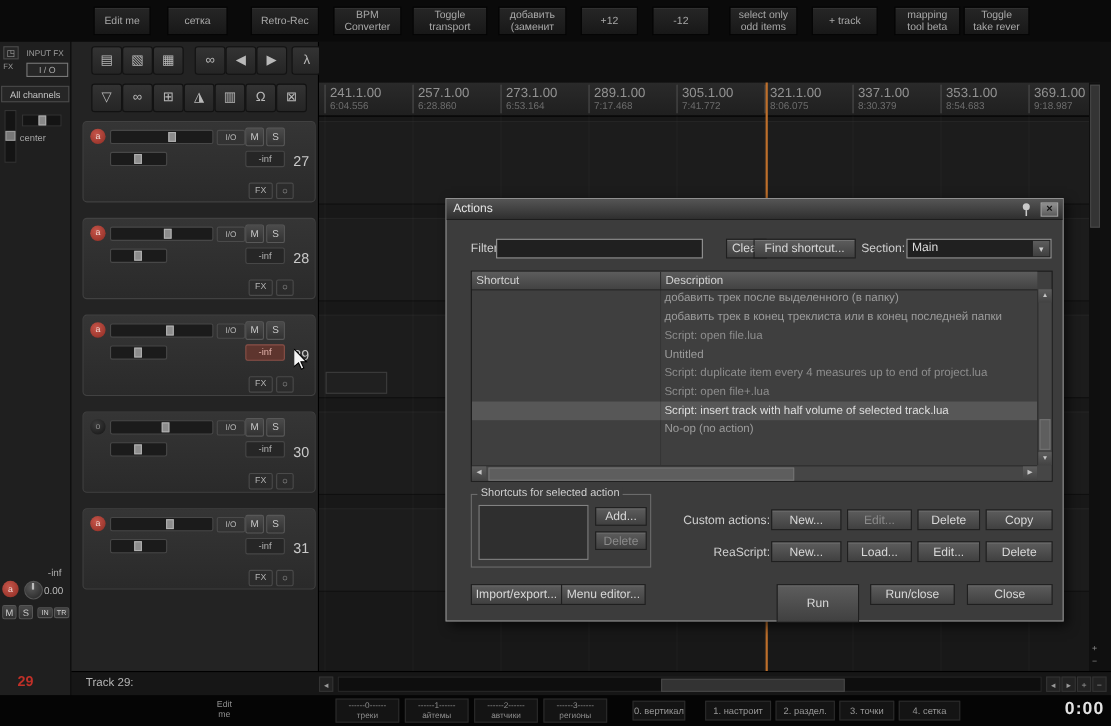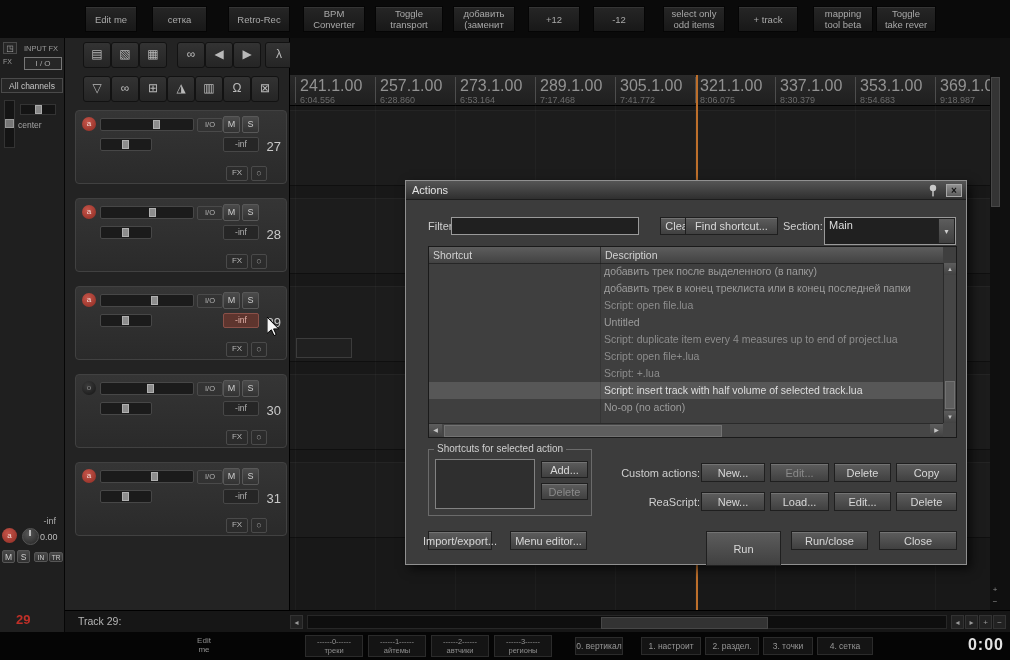--- a/index.html
+++ b/index.html
@@ -54,21 +54,21 @@
         color:#b5b5b5;font-size:8px;text-align:center;line-height:12px;}
   .pwrb{position:absolute;left:175px;top:55px;width:14px;height:13px;color:#9a9a9a;font-size:9px;text-align:center;
         line-height:12px;border:1px solid #4a4a4a;border-radius:2px;}
 
   
   #arrange{position:absolute;left:290px;top:38px;width:710px;height:572px;background:#181818;}
   .arr-top{position:absolute;left:0;top:0;width:710px;height:37px;background:#0f0f0f;border-bottom:1px solid #000;}
   #ruler{position:absolute;left:0;top:37px;width:710px;height:30px;background:linear-gradient(#2a2a2a,#1f1f1f);
         border-bottom:1px solid #000;overflow:hidden;}
   .rmark{position:absolute;top:2px;height:26px;border-left:1px solid #4d4d4d;padding-left:4px;white-space:nowrap;}
-  .rbar{font-size:16px;color:#929292;}
+  .rbar{font-size:12px;color:#929292;}
   .rtime{font-size:9px;color:#6c6c6c;}
   #lanes{position:absolute;left:0;top:67px;width:700px;height:505px;
         background-image:repeating-linear-gradient(to right,rgba(255,255,255,.028) 0 1px,transparent 1px 80px);
         background-position:5px 0;}
   .lane{position:absolute;left:0;width:700px;height:74px;background:rgba(255,255,255,.018);
         border-top:1px solid rgba(255,255,255,.035);border-bottom:1px solid rgba(0,0,0,.45);}
   .item{position:absolute;left:6px;top:233px;width:54px;height:18px;border:1px solid #3c3c3c;background:rgba(255,255,255,.02);}
   #playhead{position:absolute;left:406px;top:37px;width:2px;height:535px;background:#bd6f2b;}
   #vscroll{position:absolute;left:700px;top:37px;width:10px;height:535px;background:#0f0f0f;}
   #vscroll .vth{position:absolute;left:1px;top:2px;width:7px;height:128px;background:#343434;border:1px solid #474747;}
@@ -425,38 +425,37 @@
           </svg>
       </span>
       <span class="xbtn">×</span>
     </div>
 
     <div class="dlab" style="left:22px;top:39px;">Filter:</div>
     <input class="din" style="left: 45px; top: 36px; width: 188px; height: 18px;" value="">
     <div class="db" style="left:254px;top:36px;width:37px;height:18px;">Clear</div>
     <div class="db" style="left:279px;top:36px;width:93px;height:18px;">Find shortcut...</div>
     <div class="dlab" style="left:377px;top:39px;text-align:right;">Section:</div>
-    <div class="dd" style="left:418px;top:36px;width:132px;height:28px;">
+    <div class="dd" style="left:418px;top:36px;width:132px;height:18px;">
       <span class="ddval">Main</span>
       <span class="dd-arrow">▾</span>
     </div>
 
     <div id="dlist">
       <div class="lhead">
         <span class="lh1">Shortcut</span>
         <span class="lh2">Description</span>
       </div>
       <div class="lrows">
         <div class="lrow">добавить трек после выделенного (в папку)</div>
         <div class="lrow">добавить трек в конец треклиста или в конец последней папки</div>
         <div class="lrow dim">Script: open file.lua</div>
         <div class="lrow">Untitled</div>
         <div class="lrow dim">Script: duplicate item every 4 measures up to end of project.lua</div>
         <div class="lrow dim">Script: open file+.lua</div>
-        <div class="lrow dim">Script: +.lua</div>
         <div class="lrow sel">Script: insert track with half volume of selected track.lua</div>
         <div class="lrow">No-op (no action)</div>
       </div>
       <div class="coldiv"></div>
       <div class="lvs">
         <div class="aup">▲</div>
         <div class="th"></div>
         <div class="adn">▼</div>
       </div>
       <div class="lhs">
@@ -479,21 +478,21 @@
     <div class="db dis" style="left:364px;top:282px;width:59px;height:19px;">Edit...</div>
     <div class="db" style="left:428px;top:282px;width:57px;height:19px;">Delete</div>
     <div class="db" style="left:490px;top:282px;width:61px;height:19px;">Copy</div>
 
     <div class="dlab" style="left:180px;top:315px;width:114px;text-align:right;">ReaScript:</div>
     <div class="db" style="left:295px;top:311px;width:64px;height:19px;">New...</div>
     <div class="db" style="left:364px;top:311px;width:59px;height:19px;">Load...</div>
     <div class="db" style="left:428px;top:311px;width:57px;height:19px;">Edit...</div>
     <div class="db" style="left:490px;top:311px;width:61px;height:19px;">Delete</div>
 
-    <div class="db" style="left:22px;top:350px;width:64px;height:19px;">Import/export...</div>
+    <div class="db" style="left:22px;top:350px;width:83px;height:19px;">Import/export...</div>
     <div class="db" style="left:104px;top:350px;width:77px;height:19px;">Menu editor...</div>
     <div class="db" style="left:300px;top:350px;width:75px;height:35px;">Run</div>
     <div class="db" style="left:385px;top:350px;width:77px;height:19px;">Run/close</div>
     <div class="db" style="left:473px;top:350px;width:78px;height:19px;">Close</div>
   </div>
 
   <svg id="cursor" width="14" height="20">
     <polygon points="0,0 0,16.5 4.4,12.8 7,18.6 9.2,17.5 6.6,11.9 11.6,11.9" fill="#f5f5f5" stroke="#000" stroke-width="1"></polygon>
   </svg>
 

